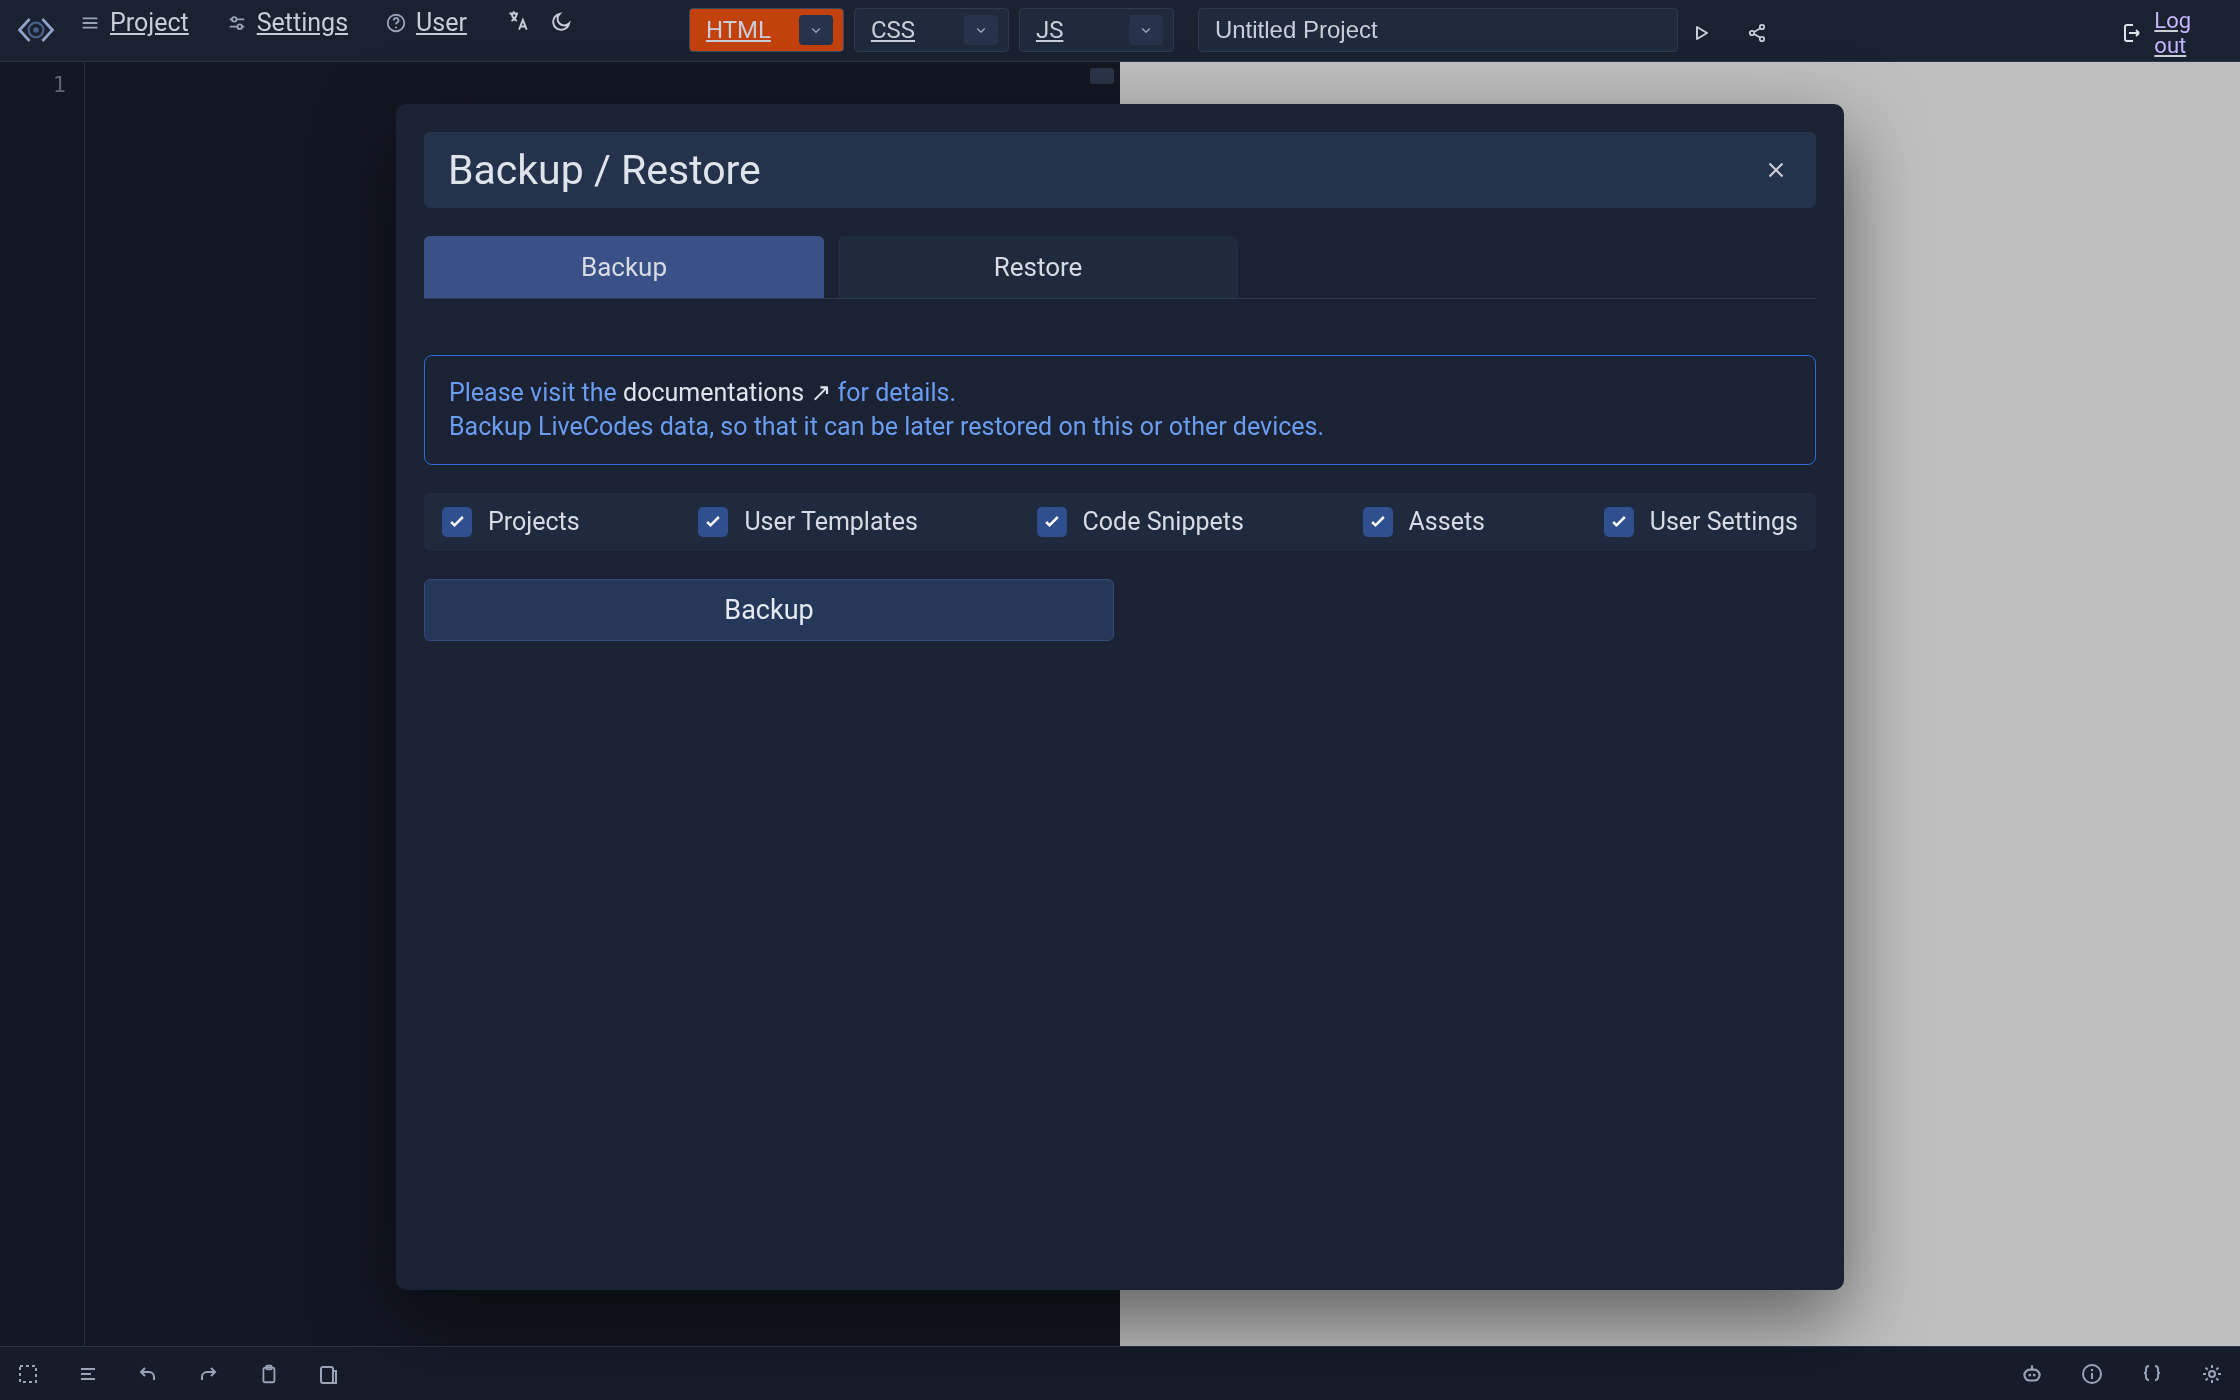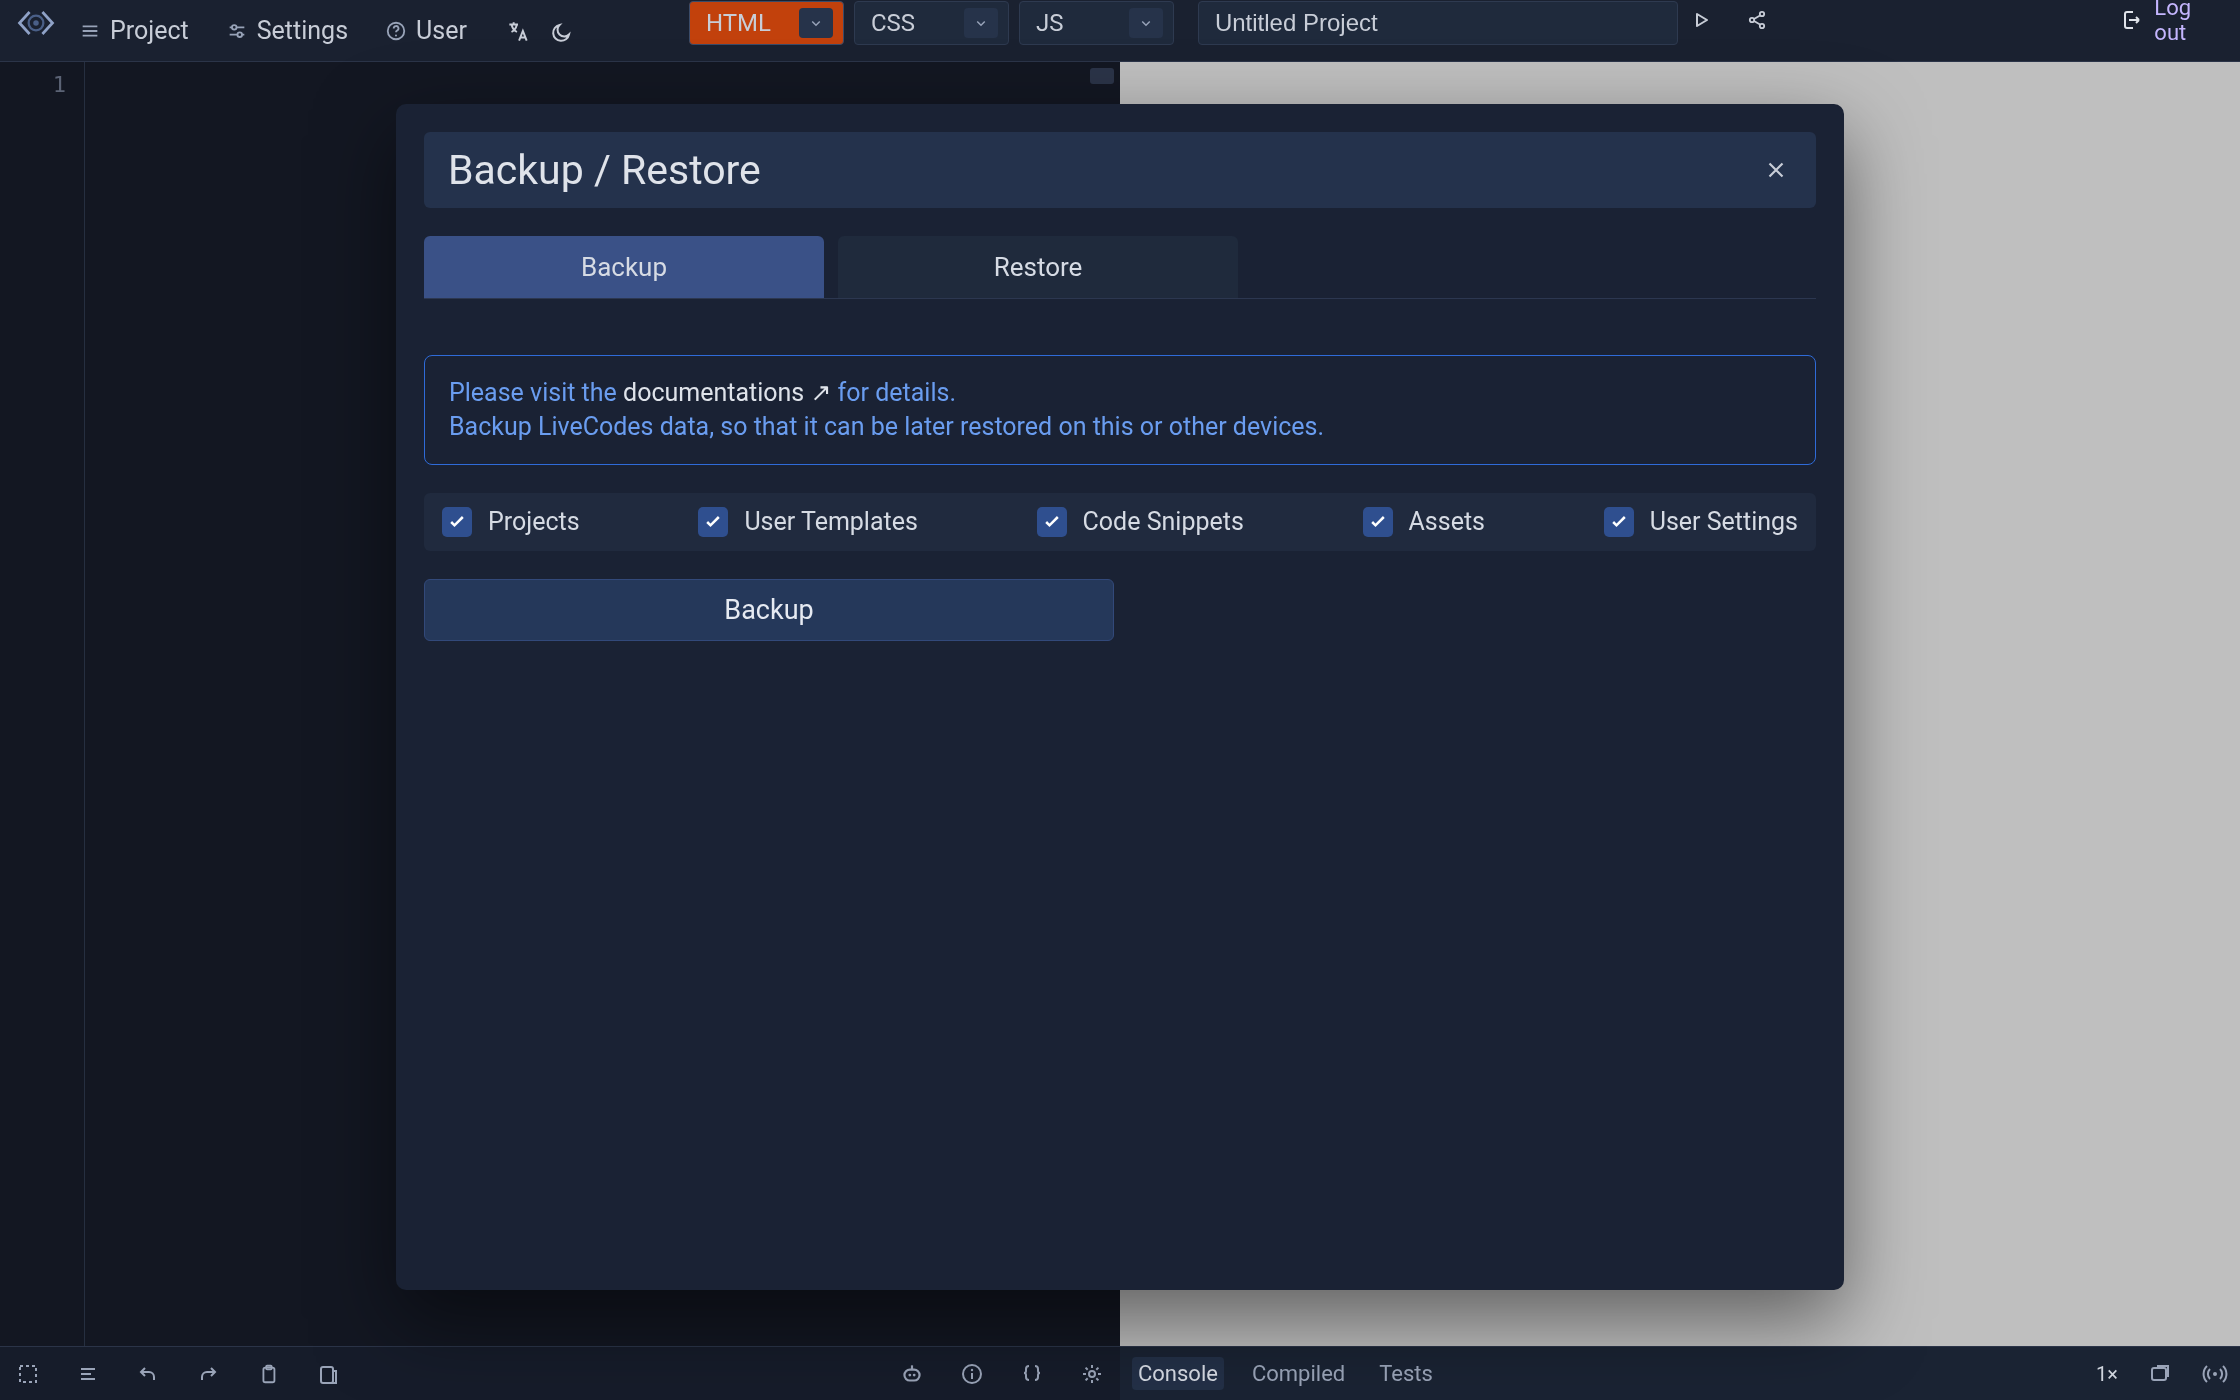--- a/index.html
+++ b/index.html
@@ -4,23 +4,23 @@
 <style>
 * { box-sizing: border-box; margin: 0; padding: 0; }
 html, body {
   width: 2240px; height: 1400px;
   font-family: -apple-system, BlinkMacSystemFont, "Segoe UI", Roboto, Helvetica, Arial, sans-serif;
   background: #131722; color: #c8cdd7; overflow: hidden;
   font-size: 22px;
 }
 
 .topbar {
-  display: flex; align-items: flex-end; height: 62px;
+  display: flex; align-items: flex-start; height: 62px;
   background: #1a2130; border-bottom: 1px solid #2b3448;
-  padding: 16px 14px; gap: 10px;
+  padding: 8px 14px; gap: 10px; text-decoration: underline;
 }
 .logo-box { display:flex; align-items:center; gap:6px; }
 .logo-icon svg { width:44px; height:44px; }
 .menu-seg { display:flex; align-items:center; gap:36px; margin-left:10px; }
 .menu-item { display:flex; align-items:center; gap:8px; color:#c8cdd7; cursor:pointer; font-size:25px; }
 .menu-item .ic { width:24px; height:24px; display:flex; align-items:center; justify-content:center; color:#98a3b8; }
 .hlang { display:flex; align-items:center; gap:18px; margin-left:28px; }
 .hlang .ic { width:26px; height:26px; display:flex; align-items:center; justify-content:center; color:#c8cdd7; cursor:pointer; }
 .spacer-flex { flex: 0 0 auto; width: 94px; }
 .lang-tabs { display:flex; gap:10px; }
@@ -287,41 +287,20 @@
           </svg>
         </span>
       <span class="ic">
           <svg viewBox="0 0 24 24" width="24" height="24">
             <circle cx="12" cy="12" r="3" fill="none" stroke="#9aa4b8" stroke-width="2"></circle>
             <path fill="none" stroke="#9aa4b8" stroke-width="2" d="M12 3v3M12 18v3M3 12h3M18 12h3M5.6 5.6l2.1 2.1M16.3 16.3l2.1 2.1M18.4 5.6l-2.1 2.1M7.7 16.3l-2.1 2.1"></path>
           </svg>
         </span>
     </div>
   </div>
-  <div class="bottombar-right-panel">
-    <span class="btab active">Console</span>
-    <span class="btab">Compiled</span>
-    <span class="btab">Tests</span>
-    <div style="margin-left:auto; display:flex; align-items:center; gap:30px;">
-      <span class="badge-1x">1×</span>
-      <span class="ic">
-          <svg viewBox="0 0 24 24" width="24" height="24">
-            <rect x="4" y="6" width="14" height="12" rx="2" fill="none" stroke="#9aa4b8" stroke-width="2"></rect>
-            <path fill="none" stroke="#9aa4b8" stroke-width="2" d="M9 4h11v11"></path>
-          </svg>
-        </span>
-      <span class="ic">
-          <svg viewBox="0 0 24 24" width="26" height="24">
-            <circle cx="12" cy="12" r="2" fill="#9aa4b8"></circle>
-            <path fill="none" stroke="#9aa4b8" stroke-width="2" d="M7 7a7 7 0 0 0 0 10M17 7a7 7 0 0 1 0 10"></path>
-            <path fill="none" stroke="#9aa4b8" stroke-width="2" d="M4 4a11 11 0 0 0 0 16M20 4a11 11 0 0 1 0 16"></path>
-          </svg>
-        </span>
-    </div>
-  </div>
 </div>
 
 <div class="overlay"></div>
 <div class="modal">
   <div class="modal-header">
     <div class="modal-title">Backup / Restore</div>
     <div class="modal-close">
       <span>
           <svg viewBox="0 0 24 24" width="26" height="26">
             <path stroke="#c8cdd7" stroke-width="2" d="M6 6l12 12M18 6L6 18"></path>

